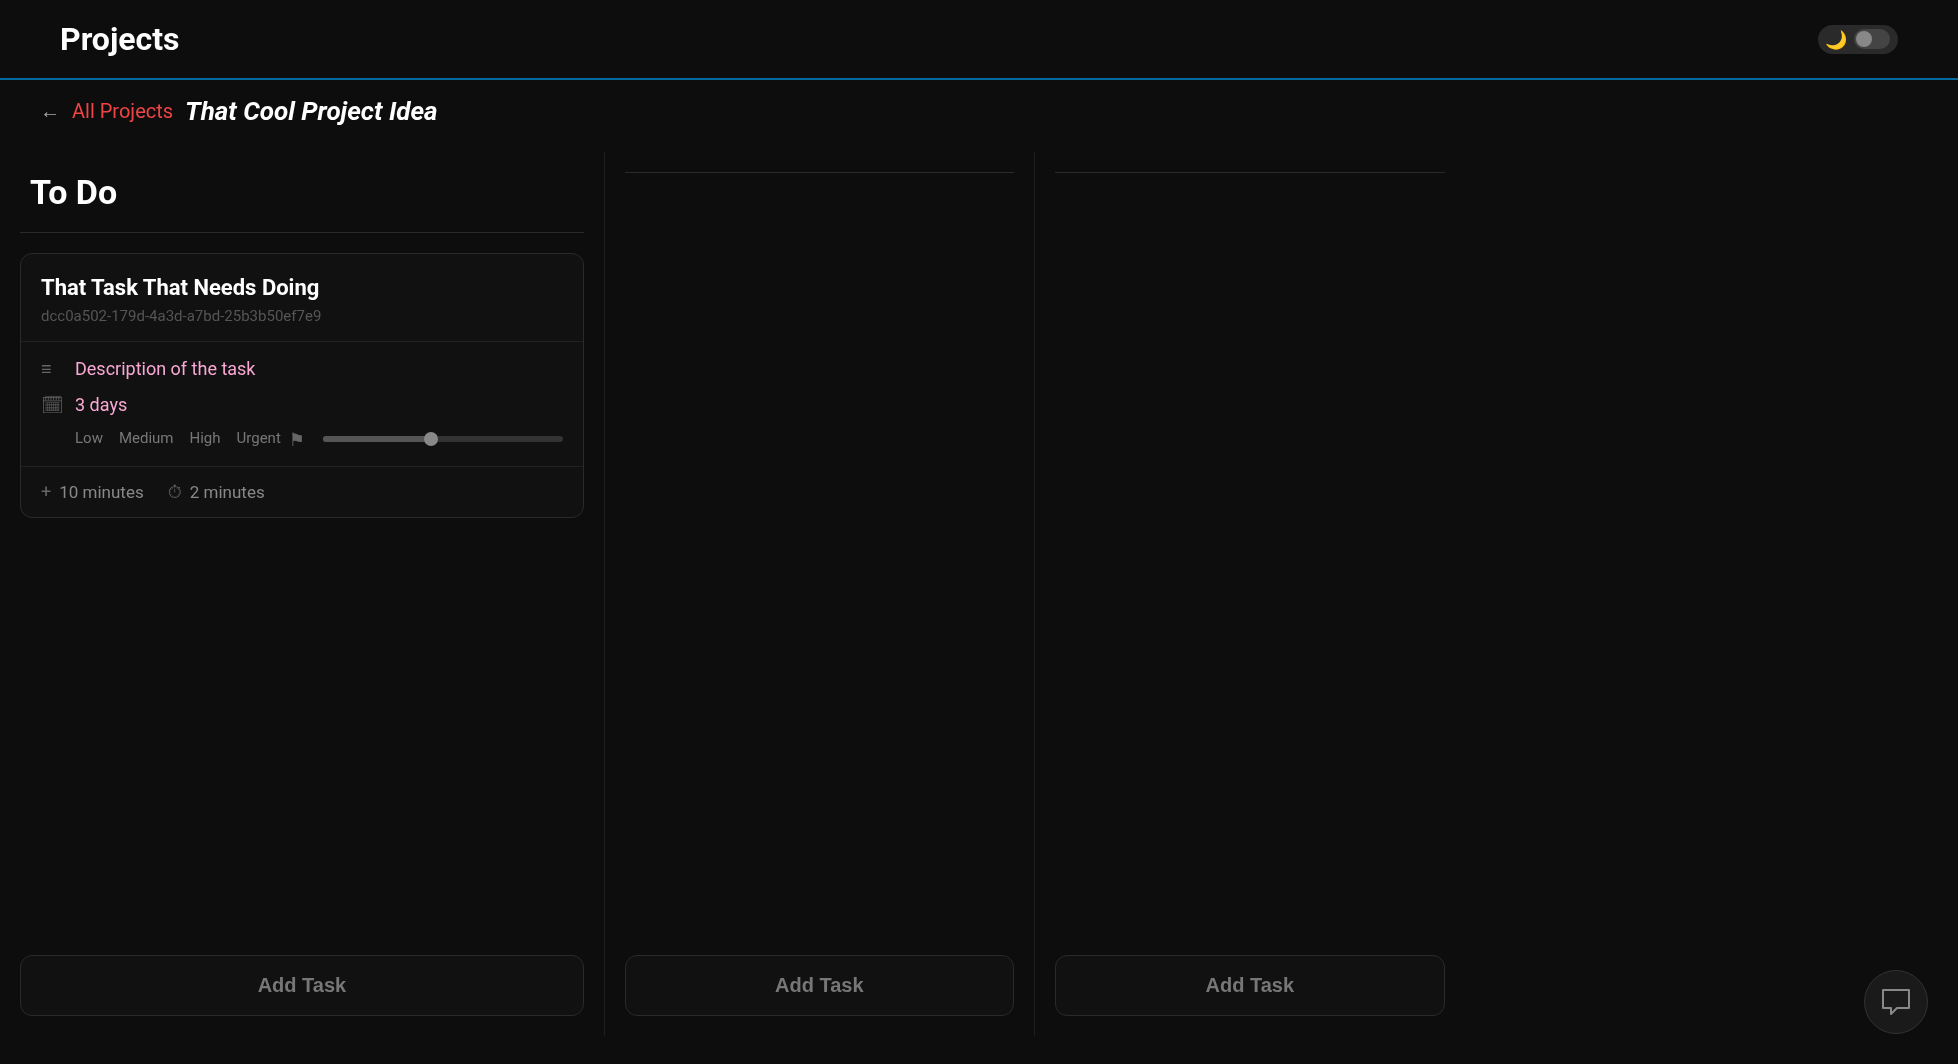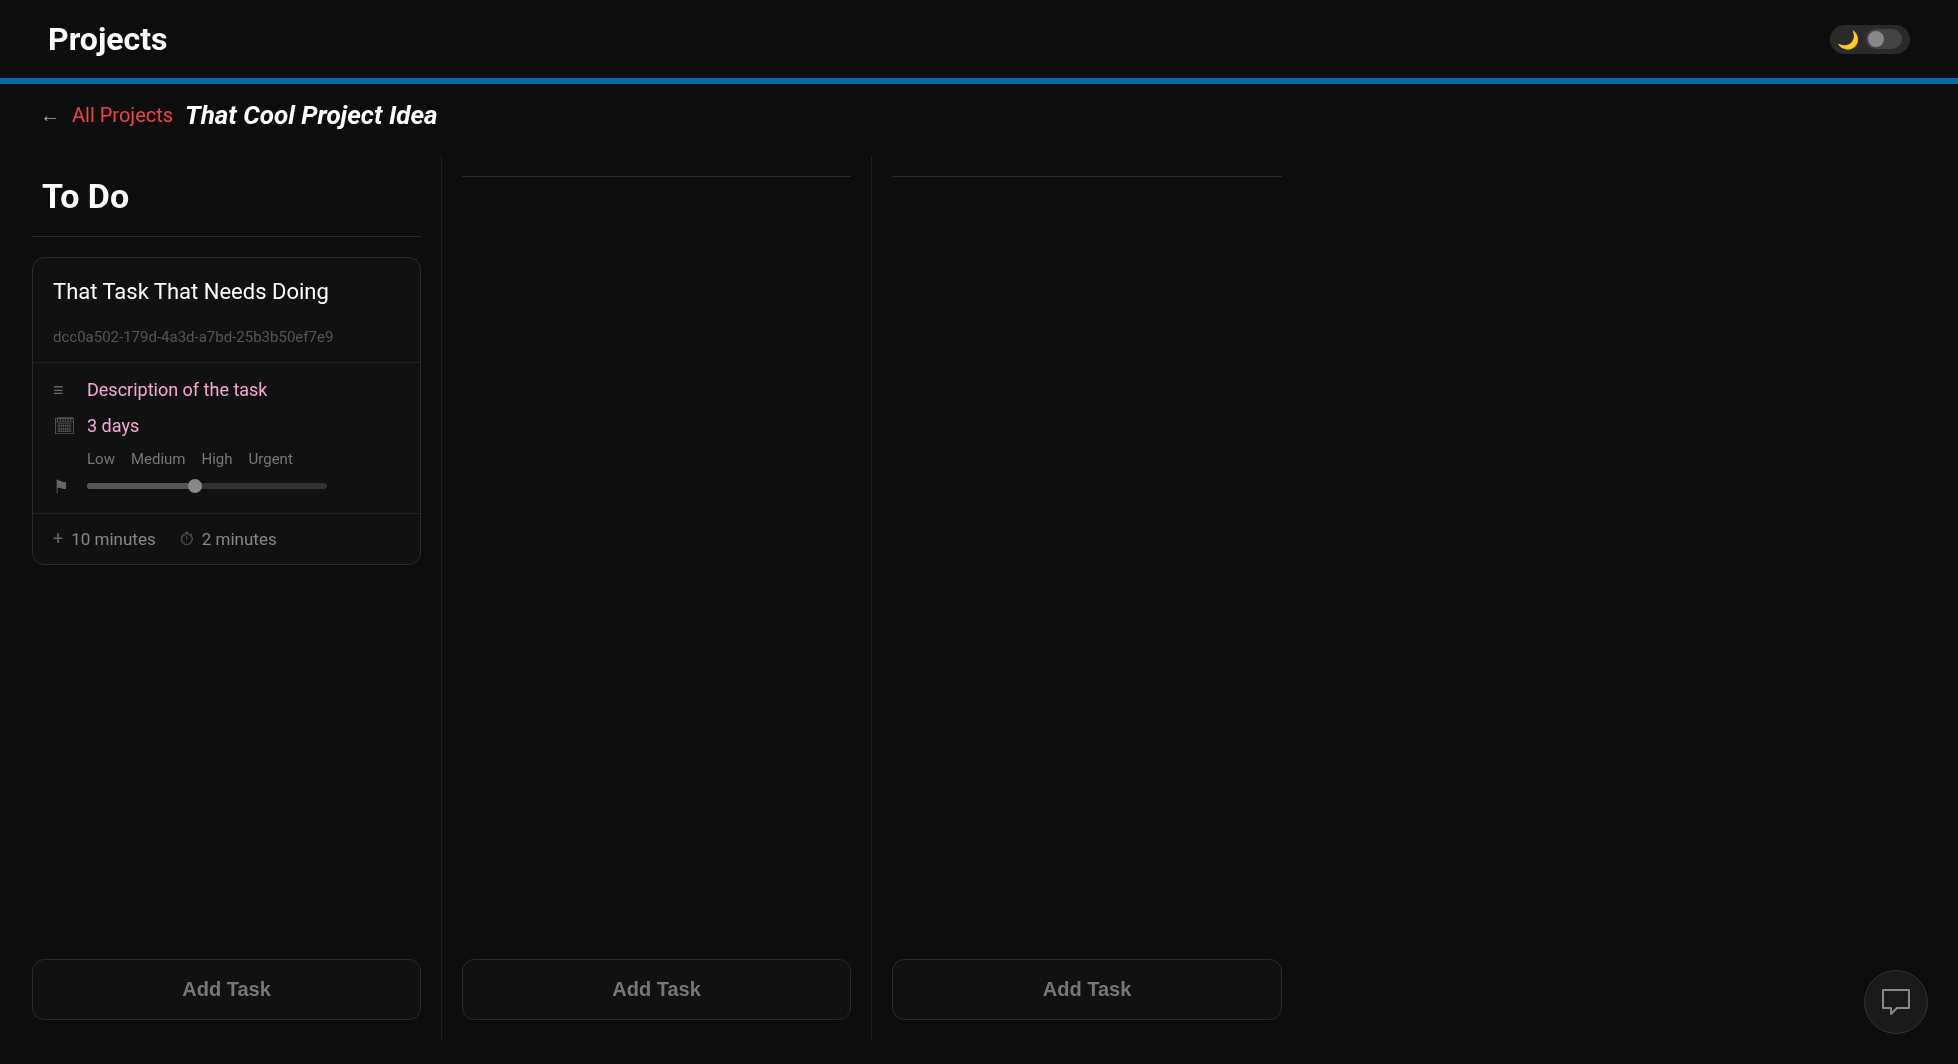--- a/index.html
+++ b/index.html
@@ -15,22 +15,22 @@
       width: 1958px;
       min-height: 1064px;
       overflow-x: hidden;
     }
 
     
     .header {
       display: flex;
       align-items: center;
       justify-content: space-between;
-      padding: 20px 48px;
-      border-bottom: 6px solid #0369a1;
+      padding: 20px 60px;
+      border-bottom: 2px solid #0369a1;
     }
 
     .header-left {
       display: flex;
       align-items: center;
       gap: 20px;
     }
 
     .app-title {
       font-size: 32px;
@@ -137,21 +137,21 @@
       font-size: 26px;
       font-weight: 700;
       color: #ffffff;
       font-style: italic;
     }
 
     
     .kanban-board {
       display: flex;
       gap: 0;
-      padding: 10px 12px;
+      padding: 10px 0;
       overflow-x: auto;
       height: calc(1064px - 160px);
     }
 
     .kanban-column {
       min-width: 430px;
       border-right: 1px solid #1e1e1e;
       padding: 20px 20px;
       display: flex;
       flex-direction: column;
@@ -185,23 +185,23 @@
       overflow: hidden;
     }
 
     .task-card-main {
       padding: 20px 20px 16px 20px;
       border-bottom: 1px solid #222;
     }
 
     .task-title {
       font-size: 22px;
-      font-weight: 400;
-      color: #ffffff;
-      margin-bottom: 21px;
+      font-weight: 700;
+      color: #ffffff;
+      margin-bottom: 4px;
       line-height: 1.3;
     }
 
     .task-id {
       font-size: 15px;
       color: #555;
       word-break: break-all;
     }
 
     .task-details {
@@ -226,21 +226,21 @@
     }
 
     .detail-text {
       font-size: 18px;
       color: #f9a8d4;
     }
 
     
     .priority-section {
       display: flex;
-      flex-direction: column;
+      flex-direction: row;
       gap: 8px;
     }
 
     .priority-labels {
       display: flex;
       gap: 16px;
       padding-left: 34px;
     }
 
     .priority-label {

